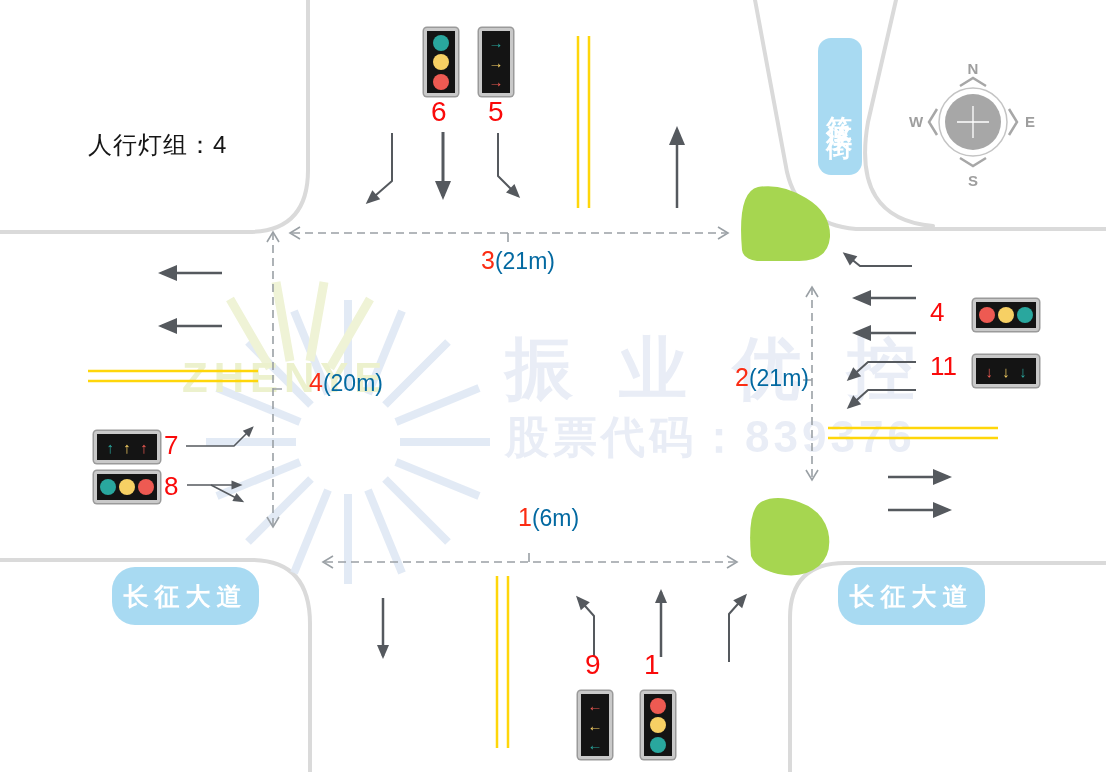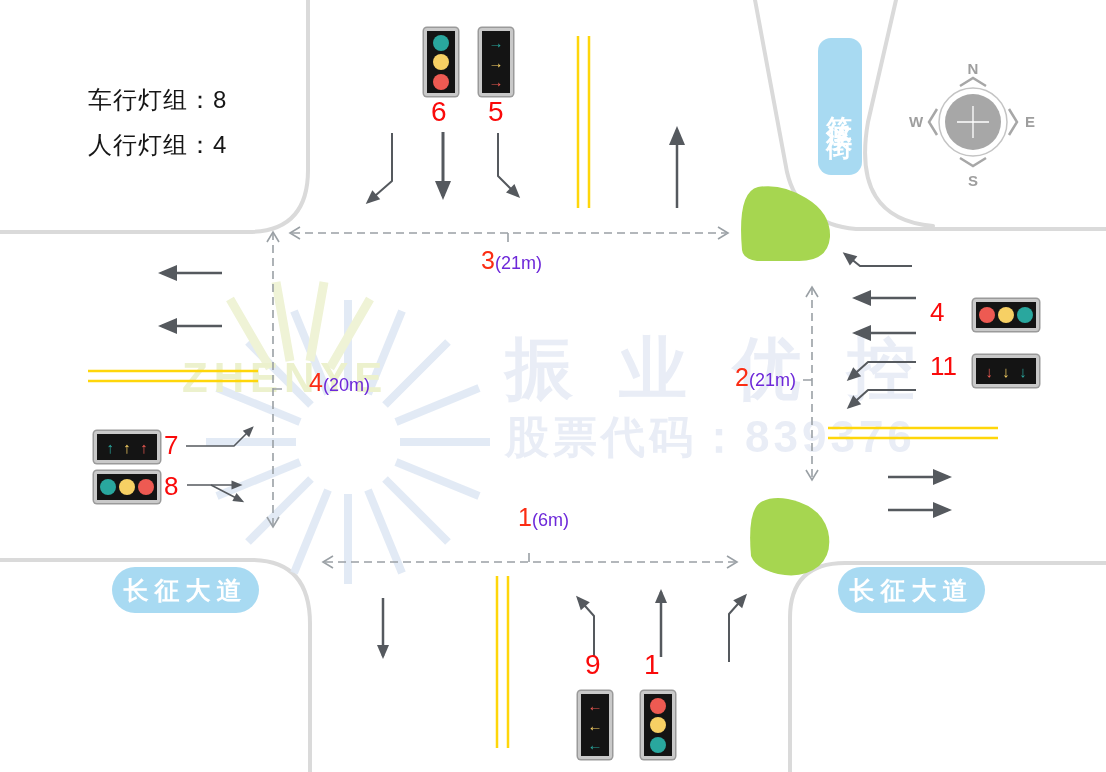--- a/index.html
+++ b/index.html
@@ -9,38 +9,38 @@
   }
   #bg{position:absolute;left:0;top:0;}
   .abs{position:absolute;}
   .counts{
     position:absolute;left:88px;color:#161616;font-size:24px;letter-spacing:1px;white-space:nowrap;
   }
   .street{
     position:absolute;background:#a8daf2;color:#fff;font-weight:bold;border-radius:23px;
     display:flex;align-items:center;justify-content:center;white-space:nowrap;
   }
-  .street.h{width:147px;height:46px;font-size:25px;letter-spacing:6px;}
+  .street.h{width:147px;height:58px;font-size:25px;letter-spacing:6px;}
   .street.v{
     width:44px;height:137px;border-radius:13px;font-size:26px;
     writing-mode:vertical-rl;text-orientation:upright;letter-spacing:9px;padding-top:4px;box-sizing:border-box;
   }
   .signal{
     position:absolute;background:#141414;border:3px solid #c9c9c9;border-radius:3px;
     box-shadow:0 0 0 1.5px #9a9a9a;display:flex;align-items:center;justify-content:space-evenly;
   }
   .signal.v{width:28px;height:62px;flex-direction:column;}
   .signal.h{width:60px;height:26px;flex-direction:row;}
   .lamp.round{width:16px;height:16px;border-radius:50%;display:block;}
   .lamp.glyph{font-size:15px;font-weight:bold;line-height:1;display:block;}
   .sig-num{position:absolute;color:#fa0a0a;font-size:28px;line-height:1;}
   .sig-num.side{font-size:26px;}
   .measure{position:absolute;white-space:nowrap;line-height:1;}
   .m-num{color:#fb2c13;font-size:25px;}
-  .m-dist{color:#6d28d9;font-size:18px;}
+  .m-dist{color:#0369a1;font-size:23px;}
 </style>
 </head>
 <body>
 
 <div id="stage">
 
   <svg id="bg" width="1106" height="772" viewBox="0 0 1106 772">
     <defs>
       <marker id="mArr" markerUnits="userSpaceOnUse" markerWidth="18" markerHeight="16" refX="13" refY="8" orient="auto">
         <path d="M2,2 L16,8 L2,14 Z" fill="#55595e"></path>
@@ -129,21 +129,20 @@
       </g>
       <g font-size="15" font-weight="bold" fill="#9e9e9e" text-anchor="middle">
         <text x="973" y="74">N</text>
         <text x="973" y="186">S</text>
         <text x="916" y="127">W</text>
         <text x="1030" y="127">E</text>
       </g>
     </g>
   </svg>
 
-  <div class="counts" style="top:84px">车行灯组：8</div>
   <div class="counts" style="top:129px">人行灯组：4</div>
 
   <div class="street v abs" style="left:818px;top:38px">筱溪街</div>
   <div class="street h abs" style="left:112px;top:567px">长征大道</div>
   <div class="street h abs" style="left:838px;top:567px">长征大道</div>
 
   <div class="signal v abs" style="left:479px;top:28px">
       <span class="lamp glyph" style="color: rgb(41, 167, 158);">→</span>
       <span class="lamp glyph" style="color: rgb(247, 208, 100);">→</span>
       <span class="lamp glyph" style="color: rgb(238, 90, 82);">→</span>

